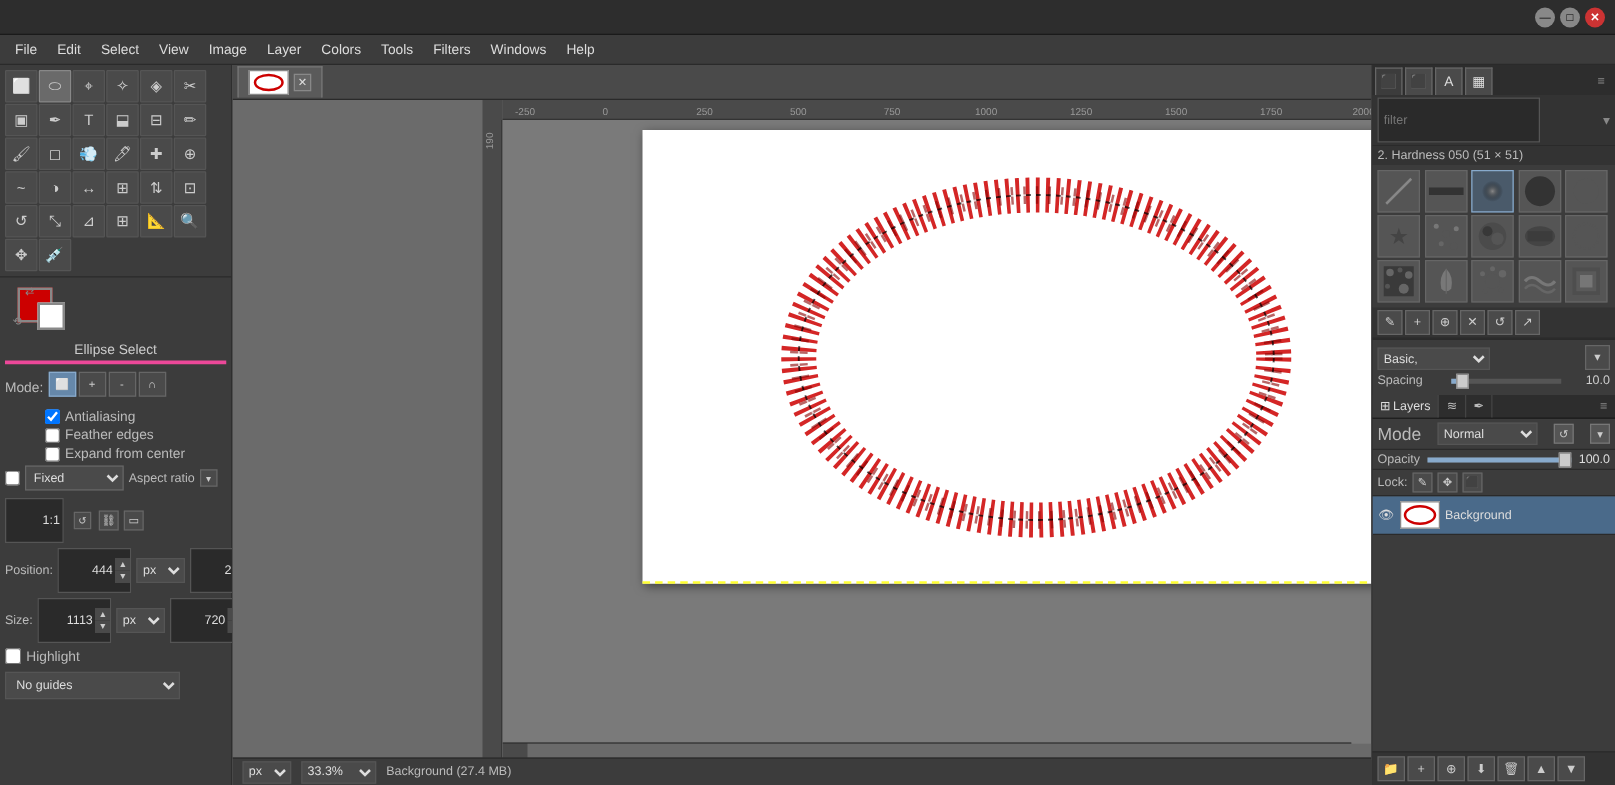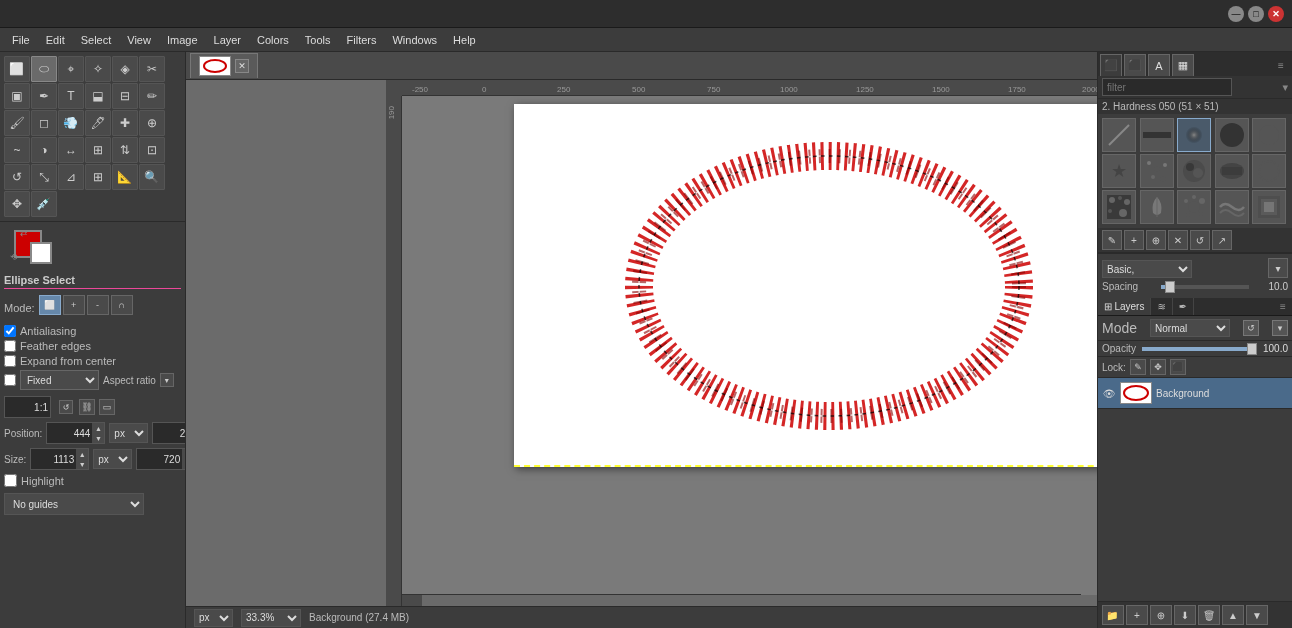--- a/index.html
+++ b/index.html
@@ -133,25 +133,26 @@
     }
 
     
     .tool-options {
       flex: 1;
       padding: 4px;
       overflow-y: auto;
     }
     .tool-options-header {
       font-size: 11px;
-      font-weight: bold;
+      font-weight: normal;
       color: #ccc;
       margin-bottom: 6px;
       padding-bottom: 2px;
-      border-bottom: 1px solid #ec4899;
+      border-bottom: 3px solid #ec4899;
+      text-align: center;
     }
     .tool-option-row {
       display: flex;
       align-items: center;
       margin-bottom: 4px;
       gap: 4px;
     }
     .option-label {
       color: #bbb;
       font-size: 11px;
@@ -175,20 +176,21 @@
     }
     .mode-btn.active {
       background: #6688aa;
       border-color: #88aacc;
     }
     .checkbox-row {
       display: flex;
       align-items: center;
       gap: 4px;
       margin-bottom: 3px;
+      margin-left: 32px;
     }
     .checkbox-row input[type="checkbox"] {
       width: 12px;
       height: 12px;
       cursor: pointer;
     }
     .fixed-row {
       display: flex;
       align-items: center;
       gap: 4px;
@@ -221,21 +223,21 @@
     .size-label {
       color: #bbb;
       font-size: 10px;
       width: 50px;
     }
     .spinbox {
       display: flex;
       align-items: center;
       background: #2a2a2a;
       border: 1px solid #555;
-      height: 22px;
+      height: 36px;
     }
     .spinbox input {
       background: transparent;
       border: none;
       color: #ddd;
       font-size: 10px;
       width: 45px;
       text-align: right;
       padding: 0 2px;
       outline: none;
@@ -470,21 +472,21 @@
       padding: 2px 4px;
       background: #333;
       border-bottom: 1px solid #2a2a2a;
     }
     .brush-filter-input {
       background: #2a2a2a;
       border: 1px solid #555;
       color: #ddd;
       font-size: 10px;
       width: 130px;
-      height: 18px;
+      height: 36px;
       padding: 0 4px;
       outline: none;
     }
     .brush-filter-arrow {
       cursor: pointer;
       color: #888;
     }
 
     .brush-name {
       padding: 2px 4px;

